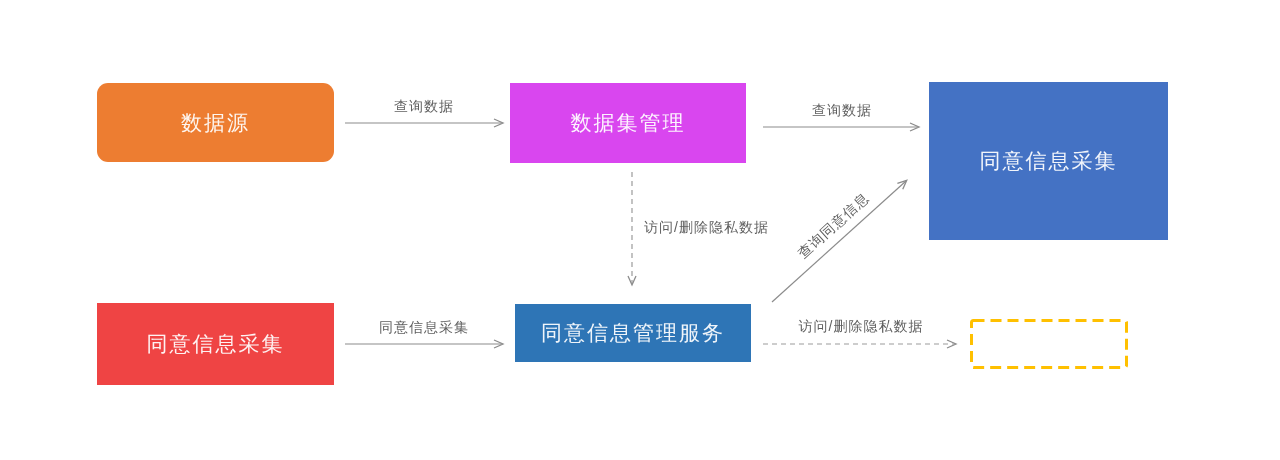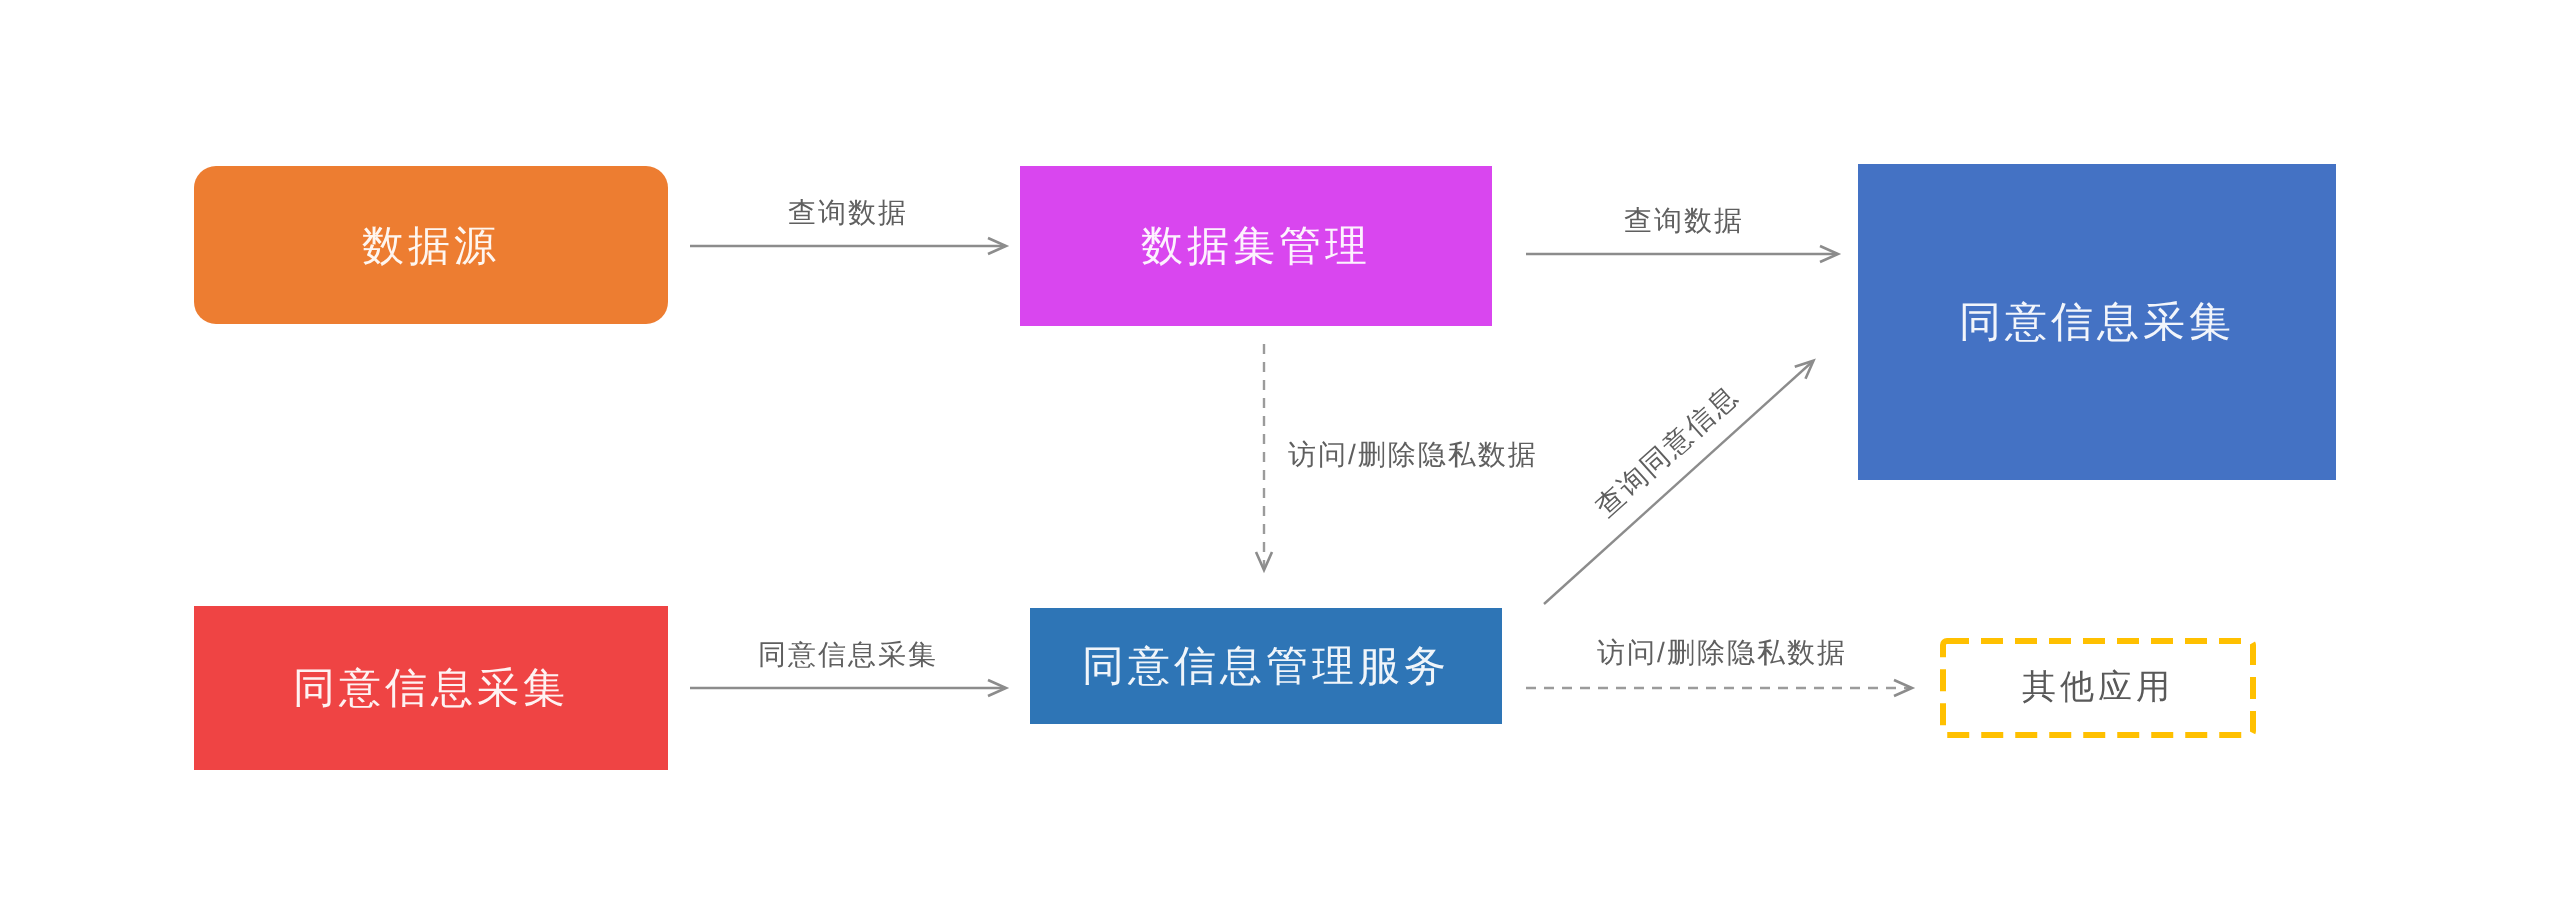--- a/index.html
+++ b/index.html
@@ -92,23 +92,20 @@
   </div>
 
   <div class="node n-consent-collect">
     <span class="node-text-light">同意信息采集</span>
   </div>
 
   <div class="node n-consent-mgmt">
     <span class="node-text-light">同意信息管理服务</span>
   </div>
 
-  <div class="node n-other-apps">
-    <span>其他应用</span>
-  </div>
 
   <div class="edge-label l-access-data">查询数据</div>
 
   <div class="edge-label l-query-data">查询数据</div>
 
   <div class="edge-label l-access-delete-1">访问/删除隐私数据</div>
 
   <div class="edge-label l-access-consent">同意信息采集</div>
 
   <div class="edge-label l-query-consent">查询同意信息</div>

